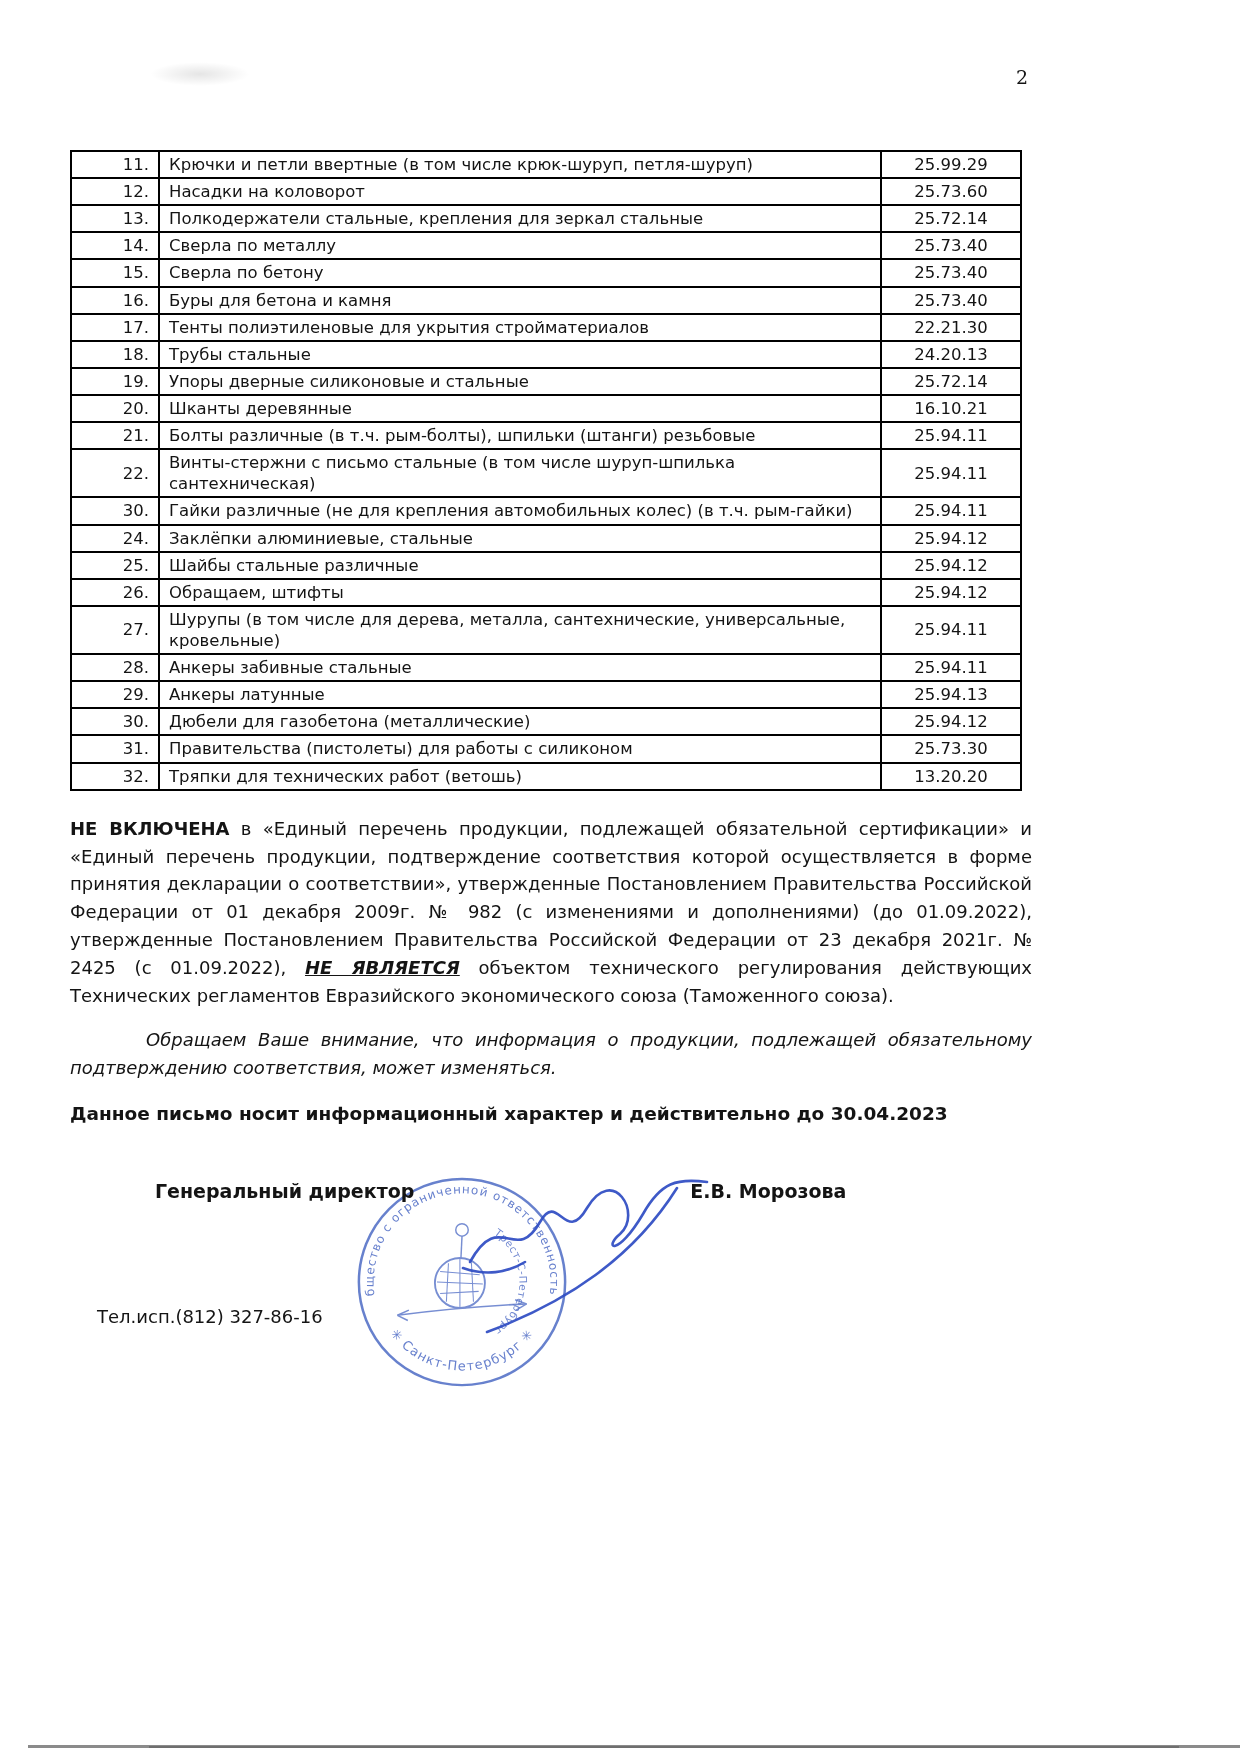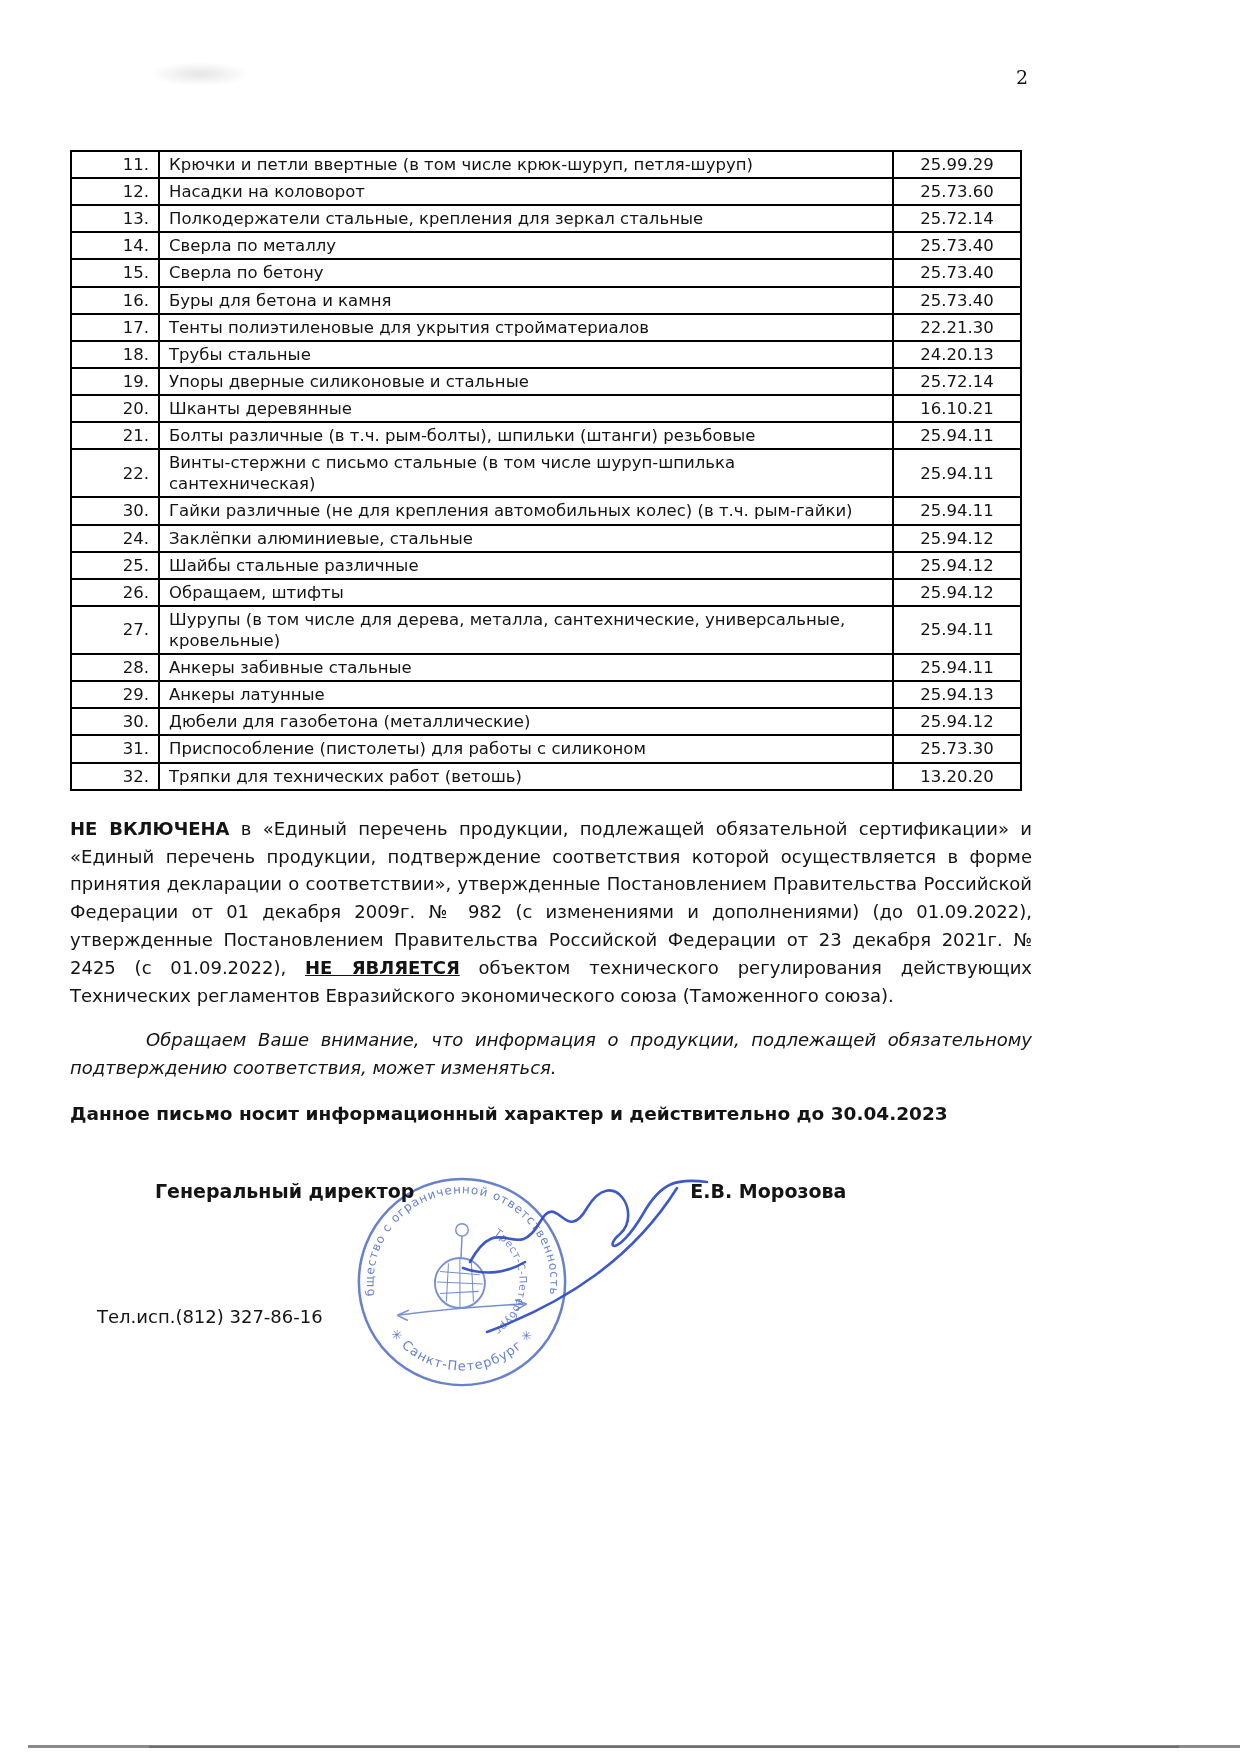--- a/index.html
+++ b/index.html
@@ -31,24 +31,24 @@
     table-layout:fixed;
   }
   table.doc-table td {
     border:2px solid #000;
     padding:2px 9px;
     line-height:1.28;
     vertical-align:middle;
   }
   td.num  { width:88px;  text-align:right; padding-right:12px; }
   td.desc { }
-  td.code { width:128px; text-align:center; }
+  td.code { width:140px; text-align:center; }
   .para { width:962px; font-size:18px; line-height:1.55; text-align:justify; }
   .para-cert { margin-top:24px; }
-  .para-cert b.u { text-decoration:underline; }
+  .para-cert b.u { text-decoration:underline;font-style:italic; }
   .para-notice {
     margin-top:16px;
     font-style:italic;
     text-indent:76px;
   }
   .para-validity {
     margin-top:18px;
     font-weight:bold;
     text-align:left;
     font-size:18.5px;
@@ -217,21 +217,21 @@
     </tr>
 
     <tr>
       <td class="num">30.</td>
       <td class="desc">Дюбели для газобетона (металлические)</td>
       <td class="code">25.94.12</td>
     </tr>
 
     <tr>
       <td class="num">31.</td>
-      <td class="desc">Приспособление (пистолеты) для работы с силиконом</td>
+      <td class="desc">Правительства (пистолеты) для работы с силиконом</td>
       <td class="code">25.73.30</td>
     </tr>
 
     <tr>
       <td class="num">32.</td>
       <td class="desc">Тряпки для технических работ (ветошь)</td>
       <td class="code">13.20.20</td>
     </tr>
   </tbody>
   </table>

